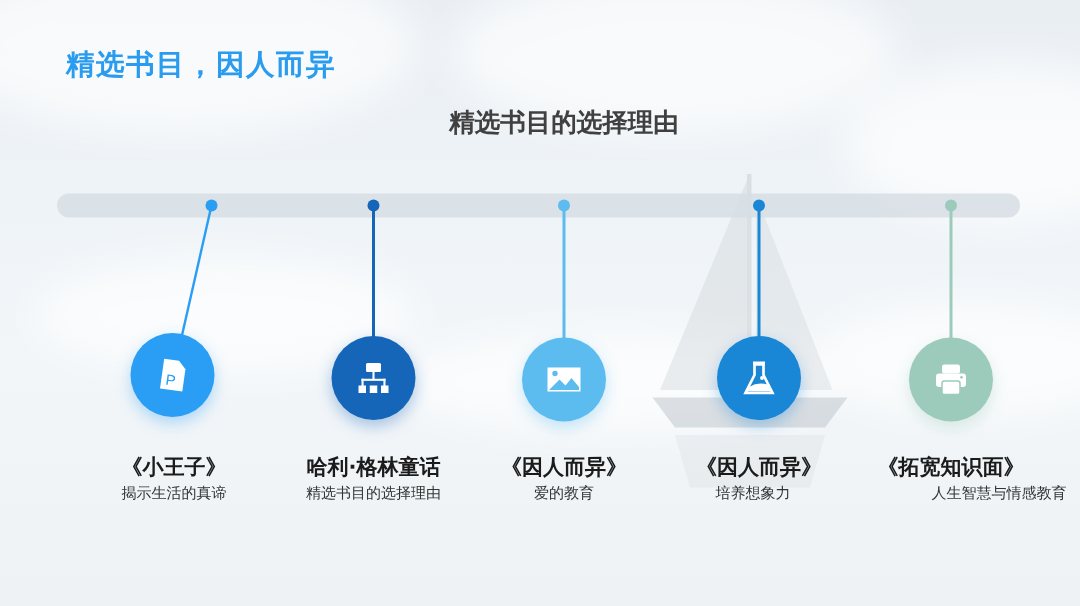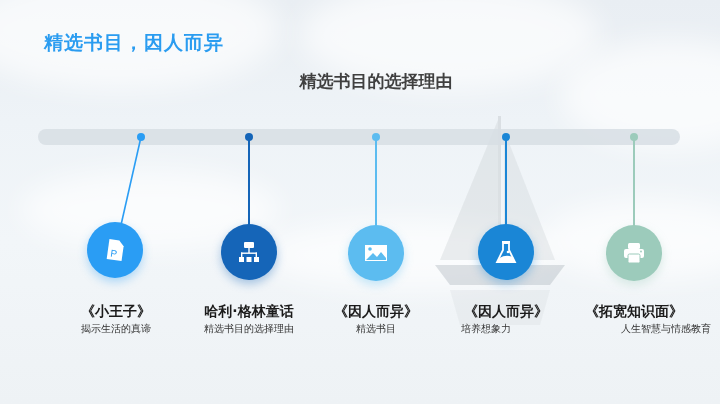--- a/index.html
+++ b/index.html
@@ -101,36 +101,36 @@
   <div class="dot" style="left:372px;background:#5cbcf0;"></div>
   <div class="stem" style="left:375px;top:137px;height:92px;background:#5cbcf0;"></div>
   <div class="circle" style="left:348px;top:225px;background:#5cbcf0;box-shadow:0 4px 10px rgba(92,188,240,0.35);">
     <svg viewBox="0 0 26 26">
       <rect x="2" y="5" width="22" height="16" fill="#fff"></rect>
       <circle cx="7" cy="9" r="1.8" fill="#5cbcf0"></circle>
       <path d="M3,20 L10,13 L14,17 L18,12 L23,18 L23,20 Z" fill="#5cbcf0"></path>
     </svg>
   </div>
   <div class="book-title" style="left:306px;">《因人而异》</div>
-  <div class="book-desc" style="left:306px;">精选书目</div>
+  <div class="book-desc" style="left:306px;">爱的教育</div>
 </div>
 
 <div>
   <div class="dot" style="left:502px;background:#1a86d6;"></div>
   <div class="stem" style="left:505px;top:137px;height:92px;background:#1a86d6;"></div>
   <div class="circle" style="left:478px;top:224px;background:#1a86d6;box-shadow:0 4px 10px rgba(26,134,214,0.35);">
     <svg viewBox="0 0 26 26">
       <rect x="9" y="2" width="8" height="2" fill="#fff"></rect>
       <path d="M10,4 L16,4 L16,11 L22,23 L4,23 L10,11 Z" fill="none" stroke="#fff" stroke-width="1.8"></path>
       <path d="M6.5,19 Q13,15 20,18 L21.5,22 L4.8,22 Z" fill="#fff"></path>
       <circle cx="15" cy="13" r="1.3" fill="#fff"></circle>
     </svg>
   </div>
   <div class="book-title" style="left:436px;">《因人而异》</div>
-  <div class="book-desc" style="left:416px;">培养想象力</div>
+  <div class="book-desc" style="left:432px;">培养想象力</div>
 </div>
 
 <div>
   <div class="dot" style="left:630px;background:#9ccbbb;"></div>
   <div class="stem" style="left:633px;top:137px;height:92px;background:#9ccbbb;"></div>
   <div class="circle" style="left:606px;top:225px;background:#9ccbbb;box-shadow:0 4px 10px rgba(156,203,187,0.35);">
     <svg viewBox="0 0 26 26">
       <rect x="7" y="3" width="12" height="6" rx="1.5" fill="#fff"></rect>
       <rect x="3" y="9" width="20" height="9" rx="2" fill="#fff"></rect>
       <circle cx="20" cy="11.5" r="0.9" fill="#9ccbbb"></circle>

